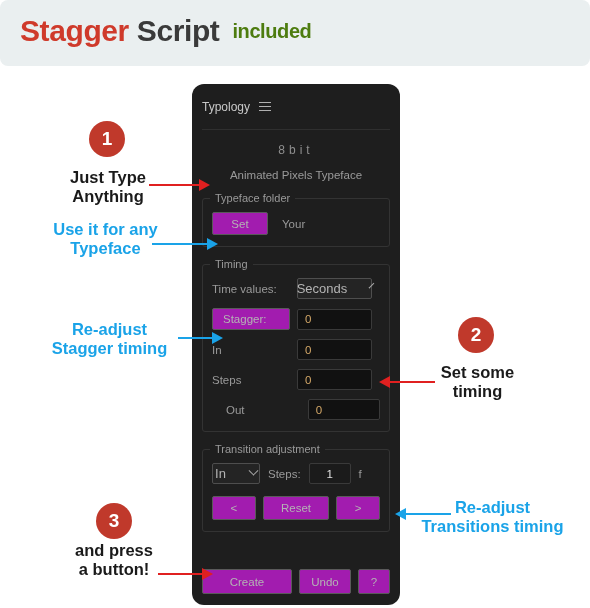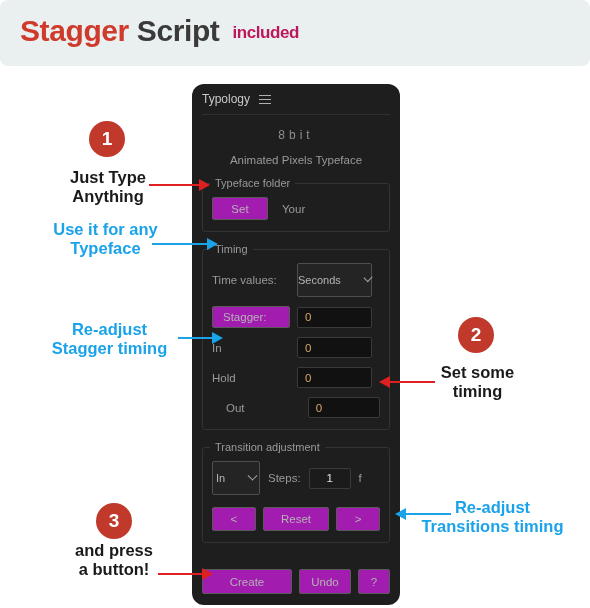--- a/index.html
+++ b/index.html
@@ -19,33 +19,33 @@
     border-radius: 8px;
   }
   .banner-text {
     position: absolute; left: 20px; top: 14px;
     font-size: 30px; font-weight: bold;
     letter-spacing: -0.4px;
     white-space: nowrap;
   }
   .banner-text .w1 { color: #cf3a2b; }
   .banner-text .w2 { color: #3a3a3a; }
-  .banner-text .w3 { color: #be185d; font-size: 17px; vertical-align: 3px; margin-left: 5px; margin-top: 8px; }
+  .banner-text .w3 { color: #4d7c0f; font-size: 20px; vertical-align: 3px; margin-left: 5px; margin-top: 8px; }
 
   
   .panel {
     position: absolute; left: 192px; top: 84px;
     width: 208px; height: 521px;
     background: #1e1e1e;
     border-radius: 12px;
     color: #b8b8b8;
     font-size: 11.5px;
   }
   .panel-title-bar {
-    position: relative; height: 31px;
+    position: relative; height: 46px;
     border-bottom: 1px solid #2f2f2f;
     margin: 0 10px;
     display: flex; align-items: center; gap: 9px;
   }
   .panel-title { color: #c9c9c9; font-size: 12px; }
   .hamburger { display: inline-block; width: 12px; }
   .hamburger i {
     display: block; height: 1px; background: #b0b0b0; margin: 3px 0;
   }
 
@@ -109,22 +109,22 @@
     display: flex; align-items: center;
     padding-left: 7px;
   }
   .num.sel { background: #1b1b1b; color: #e0e0e0; }
 
   .select {
     background: #242424;
     border: 1px solid #4e4e4e;
     border-radius: 2px;
     color: #b4b4b4;
-    font-size: 11px;
-    height: 34px;
+    font-size: 13px;
+    height: 21px;
     display: flex; align-items: center; justify-content: center;
     gap: 24px;
     cursor: pointer;
   }
   .chev {
     width: 7px; height: 7px;
     border-right: 1.3px solid #a8a8a8;
     border-bottom: 1.3px solid #a8a8a8;
     transform: rotate(45deg) translate(-2px,-2px);
   }
@@ -219,21 +219,21 @@
         <div class="btn" style="width:78px;height:22px;justify-content:flex-start;padding-left:10px;">Stagger:</div>
         <div class="num" style="width:75px;margin-left:7px;">0</div>
       </div>
 
       <div class="row">
         <div class="lbl" style="width:85px;">In</div>
         <div class="num" style="width:75px;">0</div>
       </div>
 
       <div class="row">
-        <div class="lbl" style="width:85px;">Hold</div>
+        <div class="lbl" style="width:85px;">Steps</div>
         <div class="num" style="width:75px;">0</div>
       </div>
 
       <div class="row">
         <div class="lbl" style="width:85px;margin-left:14px;">Out</div>
         <div class="num" style="width:75px;">0</div>
       </div>
     </div>
 
     <div class="group">

